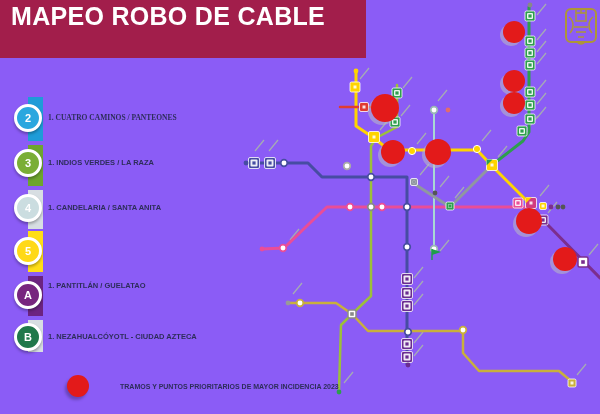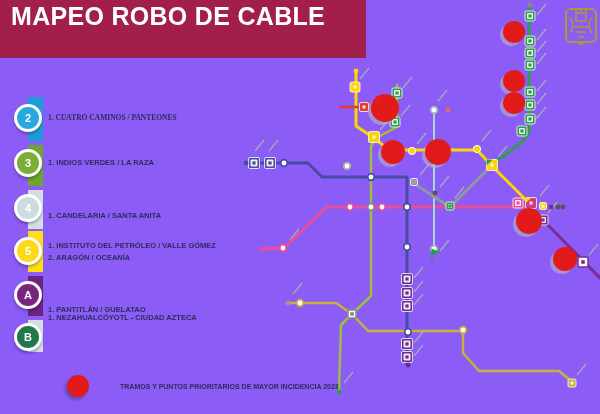--- a/index.html
+++ b/index.html
@@ -233,37 +233,33 @@
       <div class="entries" style="top: 118px; color: rgb(45, 45, 90); font-family: Liberation Serif, serif;">
         <div>1. CUATRO CAMINOS / PANTEONES</div>
       </div>
       <div class="seg" style="top: 145px; height: 41px; background: rgb(109, 165, 46);"></div>
       <div class="badge" style="top: 149px; background: rgb(122, 174, 53);">3</div>
       <div class="entries" style="top: 163px; color: rgb(45, 45, 90);">
         <div>1. INDIOS VERDES / LA RAZA</div>
       </div>
       <div class="seg" style="top: 190px; height: 39px; background: rgb(215, 222, 226);"></div>
       <div class="badge" style="top: 194px; background: rgb(203, 221, 224);">4</div>
-      <div class="entries" style="top: 216px; color: rgb(45, 45, 90); text-align: right;">
+      <div class="entries" style="top: 208px; color: rgb(45, 45, 90); text-align: right;">
         <div>1. CANDELARIA / SANTA ANITA</div>
       </div>
       <div class="seg" style="top: 231px; height: 41px; background: rgb(255, 222, 23);"></div>
       <div class="badge" style="top: 237px; background: rgb(255, 217, 23);">5</div>
-      <div class="entries" style="top: 251px; color: rgb(45, 45, 90);">
-        <div>1. INSTITUTO DEL PETRÓLEO / VALLE GÓMEZ</div>
-        <div>2. ARAGÓN / OCEANÍA</div>
-      </div>
       <div class="seg" style="top: 276px; height: 40px; background: rgb(108, 35, 128);"></div>
       <div class="badge" style="top: 281px; background: rgb(119, 37, 127);">A</div>
-      <div class="entries" style="top: 310px; color: rgb(45, 45, 90);">
+      <div class="entries" style="top: 286px; color: rgb(45, 45, 90);">
         <div>1. PANTITLÁN / GUELATAO</div>
       </div>
       <div class="seg" style="top: 320px; height: 32px; background: rgb(215, 222, 226);"></div>
       <div class="badge" style="top: 323px; background: rgb(32, 120, 75);">B</div>
-      <div class="entries" style="top: 318px; color: rgb(45, 45, 90);">
+      <div class="entries" style="top: 337px; color: rgb(45, 45, 90);">
         <div>1. NEZAHUALCÓYOTL - CIUDAD AZTECA</div>
       </div>
     </div>
 
   <div id="footer-marker" style="background: rgb(227, 26, 26);"></div>
   <div id="footer-label" style="color: rgb(45, 45, 90);">TRAMOS Y PUNTOS PRIORITARIOS DE MAYOR INCIDENCIA 2023</div>
 
 </div>
 
 </body></html>

